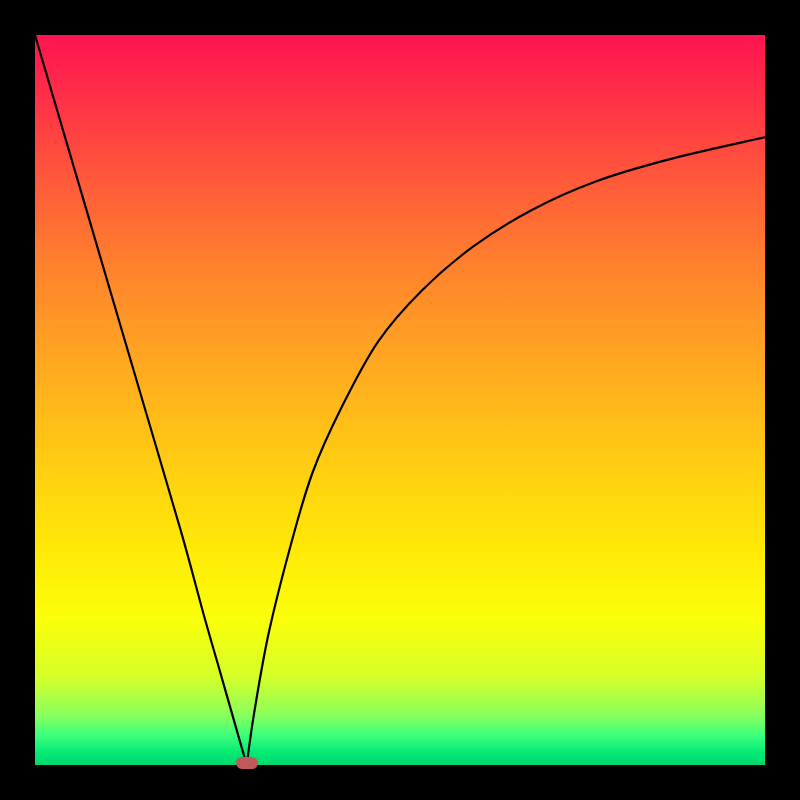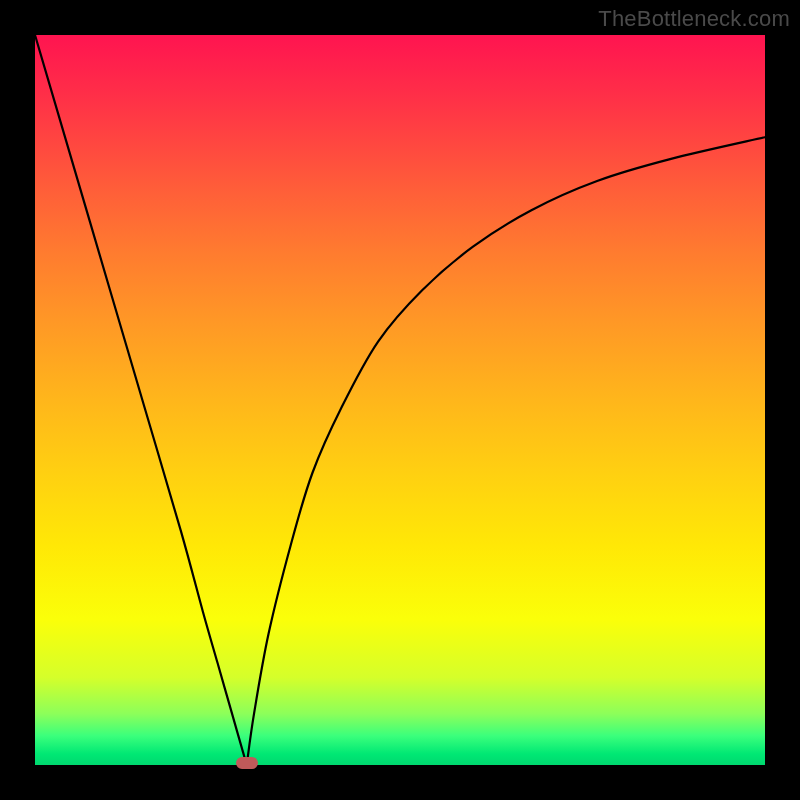--- a/index.html
+++ b/index.html
@@ -64,21 +64,20 @@
     position: absolute;
     width: 22px;
     height: 12px;
     border-radius: 6px;
   }
 </style>
 </head>
 <body>
 
 <div class="frame">
-  <div class="watermark">TheBottleneck.com</div>
 
   <div class="plot-area">
     <svg class="curve" viewBox="0 0 730 730" preserveAspectRatio="none">
       <path d="M 0.00 0.00 C 6.08 20.68, 24.33 82.73, 36.50 124.10 C 48.67 165.47, 60.83 206.83, 73.00 248.20 C 85.17 289.57, 97.33 330.93, 109.50 372.30 C 121.67 413.67, 136.27 462.33, 146.00 496.40 C 155.73 530.47, 161.82 554.80, 167.90 576.70 C 173.98 598.60, 177.63 610.77, 182.50 627.80 C 187.37 644.83, 192.23 661.87, 197.10 678.90 C 201.97 695.93, 209.27 721.48, 211.70 730.00 C 212.92 721.48, 215.35 700.80, 219.00 678.90 C 222.65 657.00, 227.52 626.58, 233.60 598.60 C 239.68 570.62, 248.20 537.77, 255.50 511.00 C 262.80 484.23, 268.88 461.12, 277.40 438.00 C 285.92 414.88, 295.65 394.20, 306.60 372.30 C 317.55 350.40, 329.72 326.07, 343.10 306.60 C 356.48 287.13, 371.08 271.32, 386.90 255.50 C 402.72 239.68, 419.75 225.08, 438.00 211.70 C 456.25 198.32, 475.72 186.15, 496.40 175.20 C 517.08 164.25, 538.98 154.52, 562.10 146.00 C 585.22 137.48, 607.12 131.40, 635.10 124.10 C 663.08 116.80, 714.18 105.85, 730.00 102.20" fill="none" stroke="#000" stroke-width="2.2" stroke-linecap="round" stroke-linejoin="round"></path>
     </svg>
     <div class="marker" style="left: 200.7px; top: 722px; background: rgb(192, 90, 90);"></div>
   </div>
 </div>
 
 </body></html>

